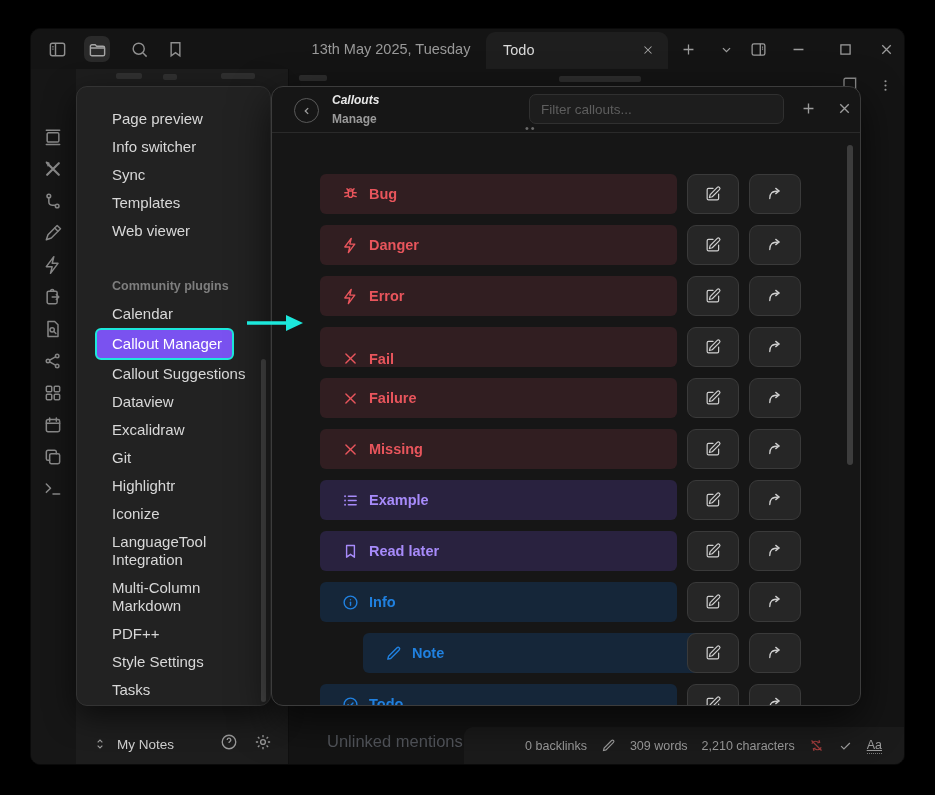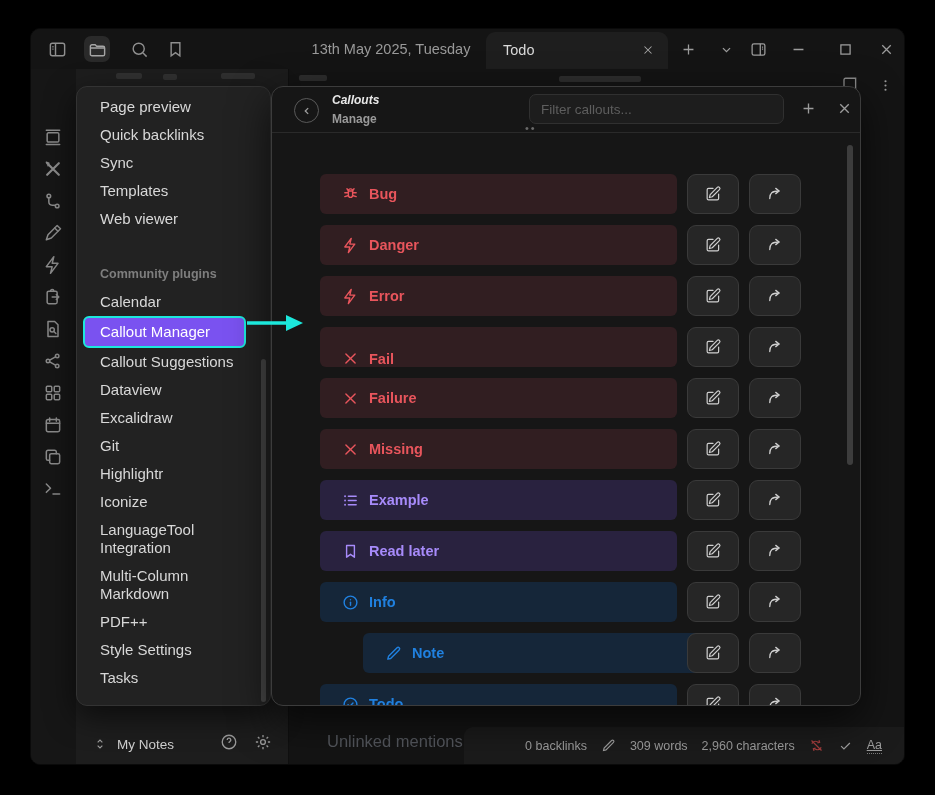--- a/index.html
+++ b/index.html
@@ -45,21 +45,21 @@
   #vaultbar .vicon{color:#9a9a9a;display:flex;align-items:center;}
   #vaultbar svg{width:16px;height:16px;}
   #vault-name{font-size:13.5px;margin-left:9px;flex:0 0 auto;}
   #vault-spacer{flex:1;}
   #vault-help,#vault-gear{margin-right:16px;color:#9a9a9a;}
   #vault-help svg,#vault-gear svg{width:18px;height:18px;}
   
   #menu{position:absolute;left:45px;top:57px;width:195px;height:620px;background:#222222;
     border:1px solid #333;box-sizing:border-box;border-radius:11px;z-index:5;
     box-shadow:0 10px 30px rgba(0,0,0,.6);overflow:hidden;}
-  #menu ul{list-style:none;margin:4px;padding:2px 0 0 0;}
+  #menu ul{list-style:none;margin:16px;padding:2px 0 0 0;}
   #menu li{padding:5px 0 5px 19px;line-height:18px;font-size:15px;color:#d8d8d8;width:150px;}
   #menu .menu-header{margin-top:27px;padding:5px 0 5px 19px;line-height:18px;font-size:12.5px;
     font-weight:600;color:#7e7e7e;}
   #menu li.highlight{margin-left:2px;margin-right:20px;padding-left:15px;width:auto;
     background:#7a52f0;border:2.5px solid #1ce8dc;border-radius:6px;color:#fff;}
   #menu-scroll{position:absolute;right:4px;top:272px;width:5px;height:343px;background:#454545;border-radius:3px;}
   
   #pointer-arrow{position:absolute;left:215px;top:284px;width:58px;height:20px;z-index:7;}
   
   #modal{position:absolute;left:240px;top:57px;width:590px;height:620px;background:#161616;
@@ -303,40 +303,40 @@
     </div>
 
     <div id="statusbar">
       <span>0 backlinks</span>
       <span class="sicon">
         <svg viewBox="0 0 24 24" fill="none" stroke="currentColor" stroke-width="1.8">
             <path d="M17 4a2.1 2.1 0 0 1 3 3L8 19l-4 1 1-4Z"></path>
           </svg>
       </span>
       <span>309 words</span>
-      <span>2,960 characters</span>
+      <span>2,210 characters</span>
       <span class="sicon" id="status-sync">
         <svg viewBox="0 0 24 24" fill="none" stroke="currentColor" stroke-width="1.9">
             <path d="M4.5 9c1.6-3 5.5-4.5 9-3l3 1.2M19.5 15c-1.6 3-5.5 4.5-9 3l-3-1.2"></path>
             <path d="M16 3.5 17 7l-3.5.8M8 20.5 7 17l3.5-.8"></path>
             <path d="M4 4l16 16"></path>
           </svg>
       </span>
       <span class="sicon">
         <svg viewBox="0 0 24 24" fill="none" stroke="currentColor" stroke-width="1.9">
             <path d="M5 13l4.5 4.5L19 8"></path>
           </svg>
       </span>
       <span id="status-format">Aa</span>
     </div>
 
     <div id="menu">
       <ul id="menu-list">
           <li>Page preview</li>
-          <li>Quick backlinks</li>
+          <li>Info switcher</li>
           <li>Sync</li>
           <li>Templates</li>
           <li>Web viewer</li>
           <div class="menu-header">Community plugins</div>
           <li>Calendar</li>
           <li class="highlight">Callout Manager</li>
           <li>Callout Suggestions</li>
           <li>Dataview</li>
           <li>Excalidraw</li>
           <li>Git</li>

